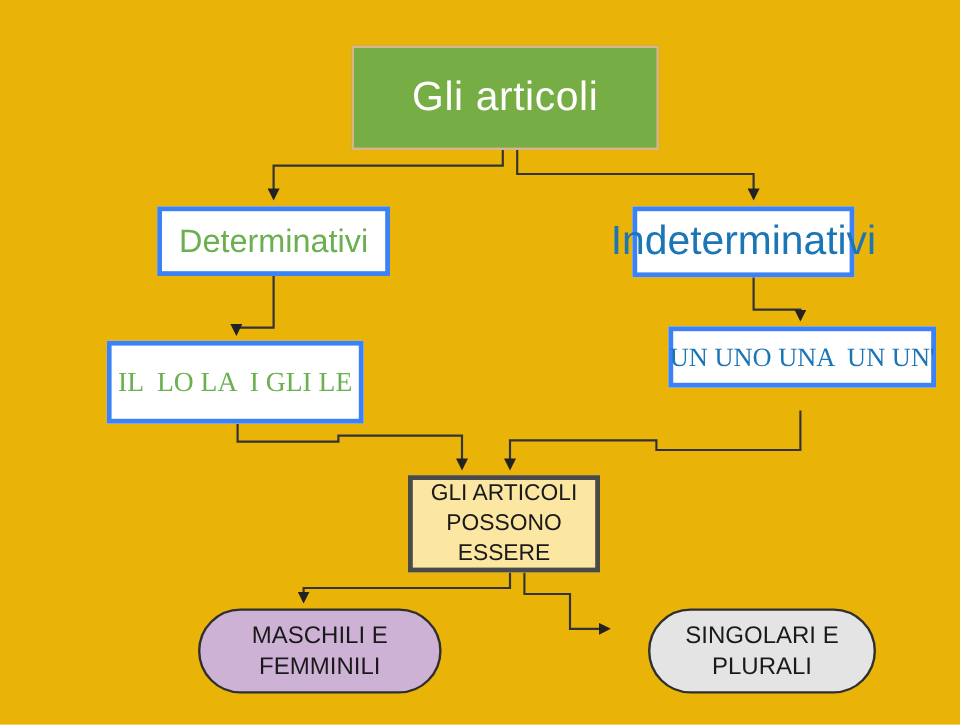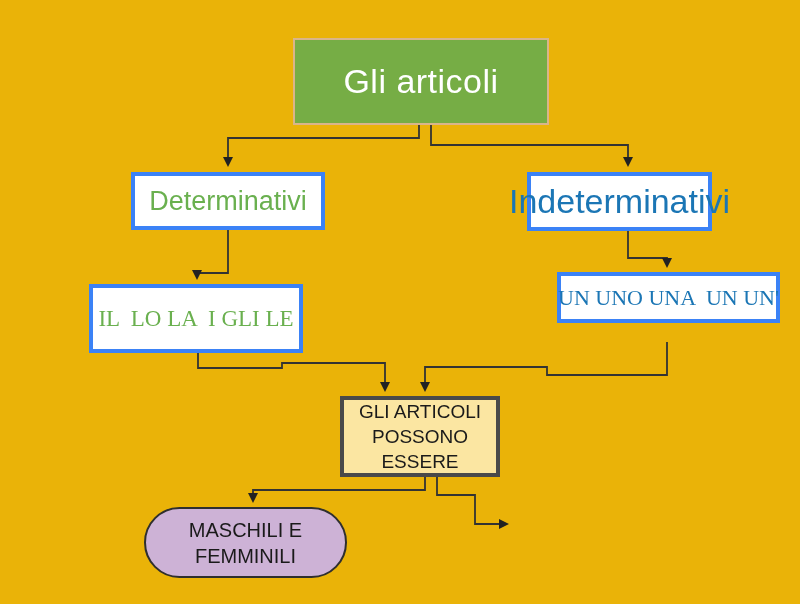--- a/index.html
+++ b/index.html
@@ -19,21 +19,21 @@
   }
   .det{left:131px;top:172px;width:194px;height:58px;color:#6ab04f;font-size:27px;}
   .indet{left:527px;top:172px;width:185px;height:59px;color:#1b76b5;font-size:34px;}
   .det-art{left:89px;top:284px;width:214px;height:69px;color:#6ab04f;font-size:23px;}
   .indet-art{left:557px;top:272px;width:223px;height:51px;color:#1b76b5;font-size:22px;}
   .possono{
     left:340px;top:396px;width:160px;height:81px;background:#fbe6a2;border-color:#4a4a4a;
     font-size:19px;line-height:1.32;
   }
   .pill{border-radius:36px;border:2px solid #2f2f2f;font-size:20px;line-height:1.3;}
-  .maschili{left:144px;top:507px;width:203px;height:71px;background:#cdb2d6;}
+  .maschili{left:165px;top:507px;width:203px;height:71px;background:#cdb2d6;}
   .singolari{left:540px;top:507px;width:190px;height:71px;background:#e4e4e4;}
   .connectors{position:absolute;left:0;top:0;width:800px;height:604px;pointer-events:none;}
   .connectors polyline{fill:none;stroke:#333333;stroke-width:1.8;}
 </style>
 </head>
 <body>
 
 <div class="canvas">
 
   <svg class="connectors" width="800" height="604" viewBox="0 0 800 604">
@@ -84,14 +84,18 @@
     <span class="prelines">GLI ARTICOLI
 POSSONO
 ESSERE</span>
   </div>
 
   <div class="node pill maschili">
     <span class="prelines">MASCHILI E
 FEMMINILI</span>
   </div>
 
+  <div class="node pill singolari">
+    <span class="prelines">SINGOLARI E
+PLURALI</span>
+  </div>
 
 </div>
 
 </body></html>

